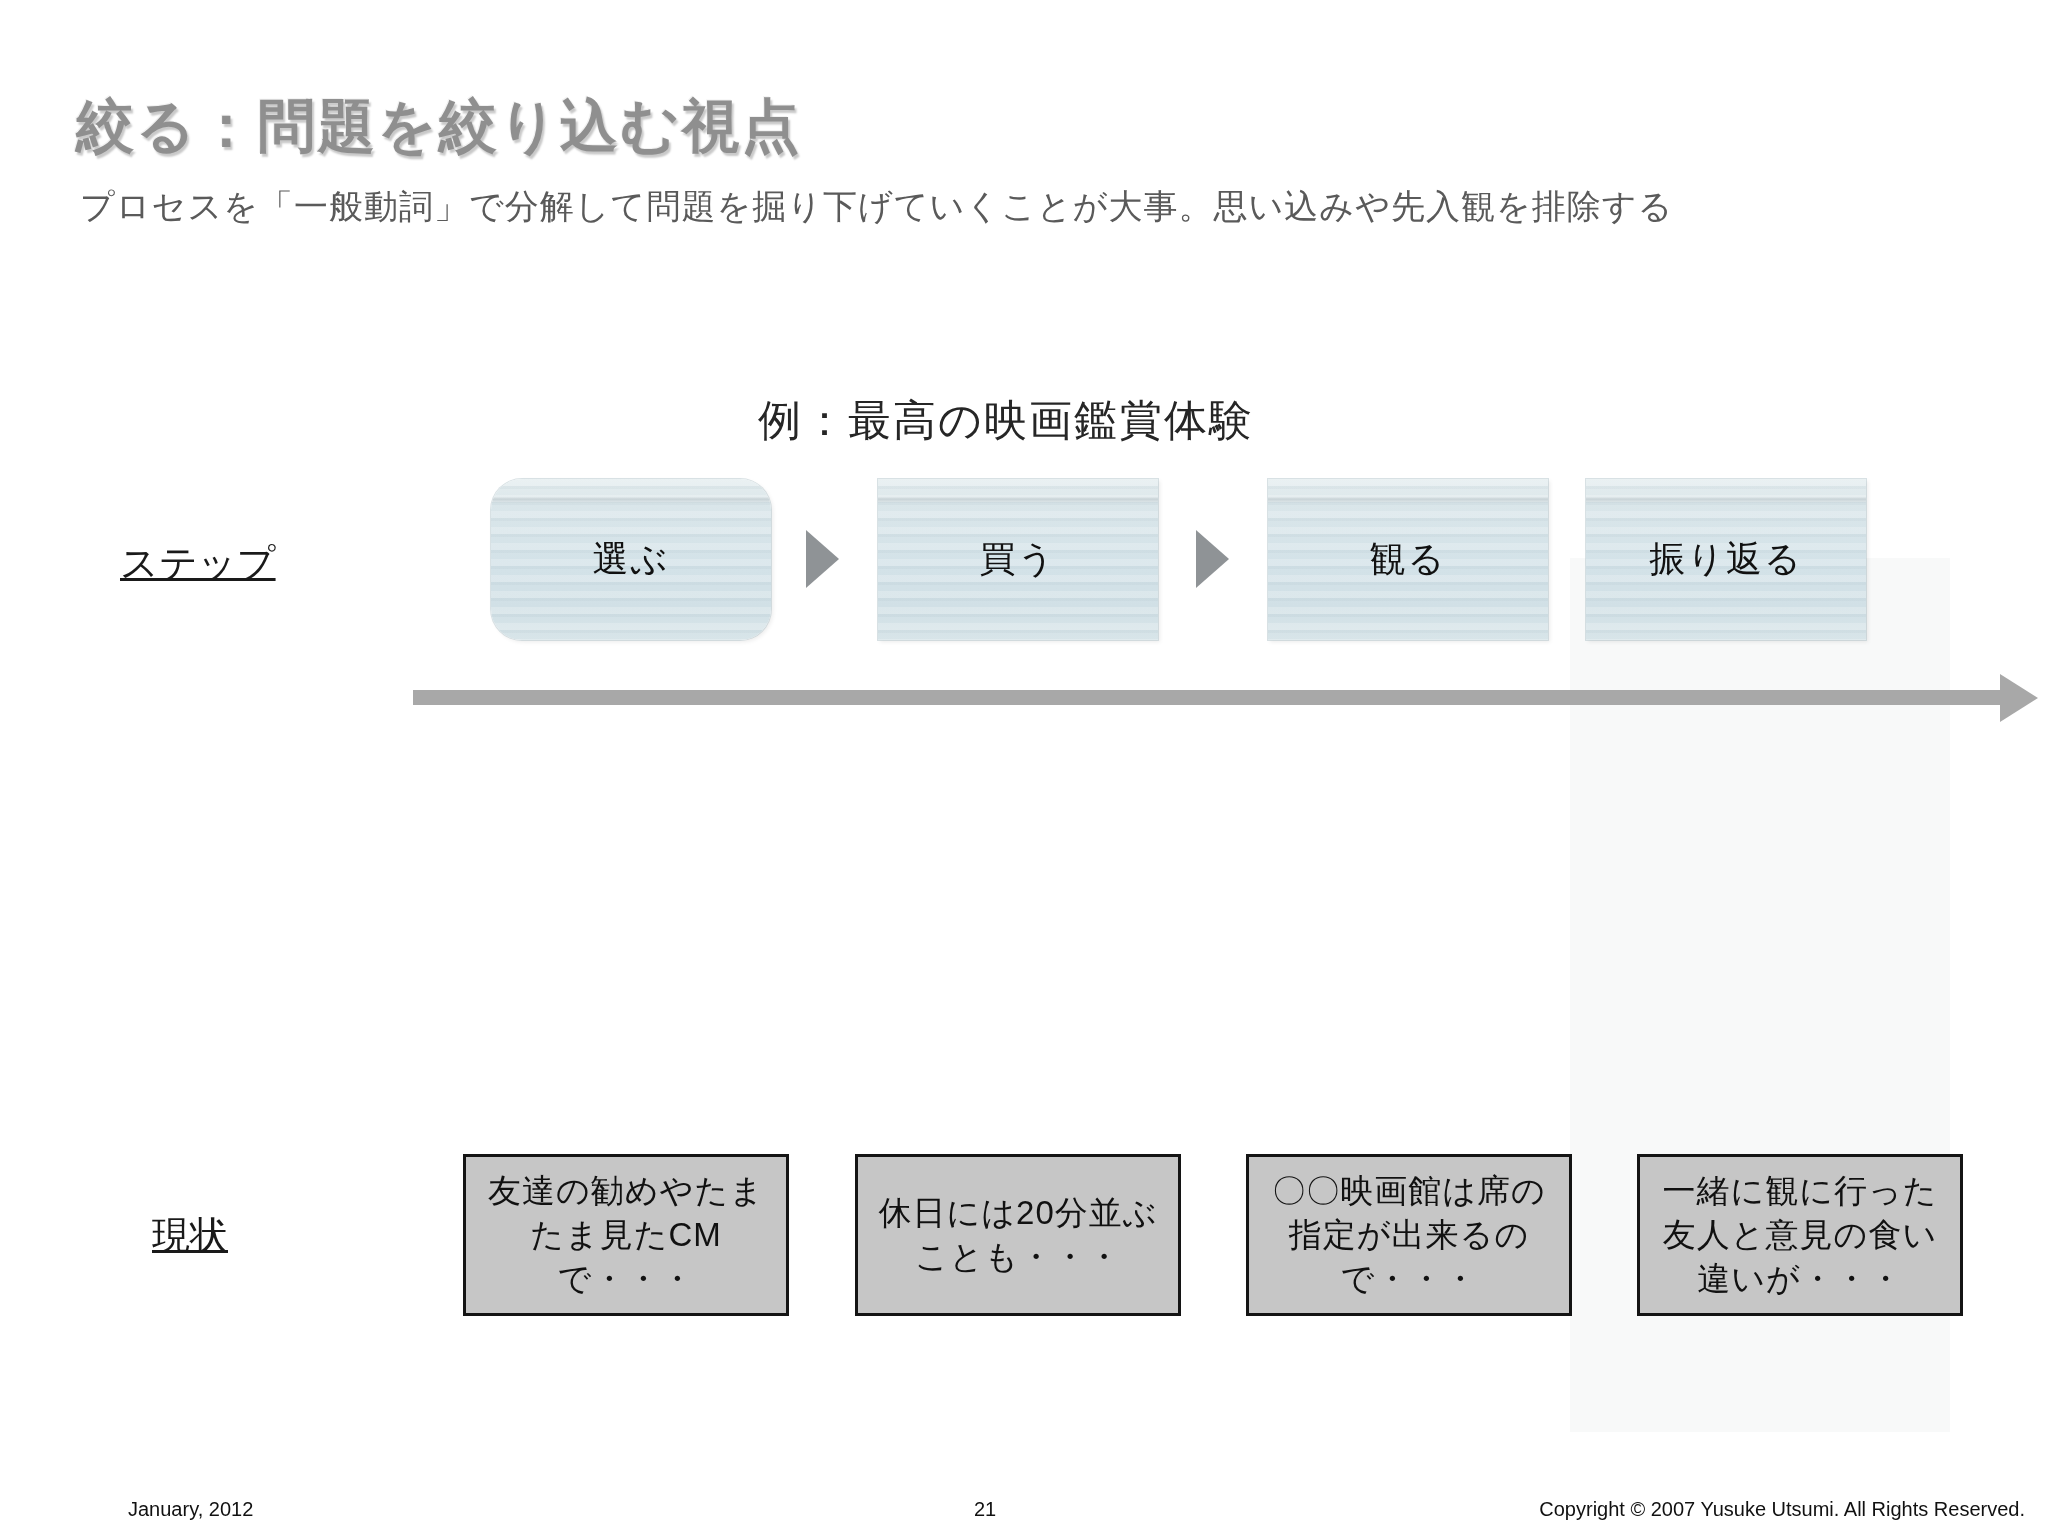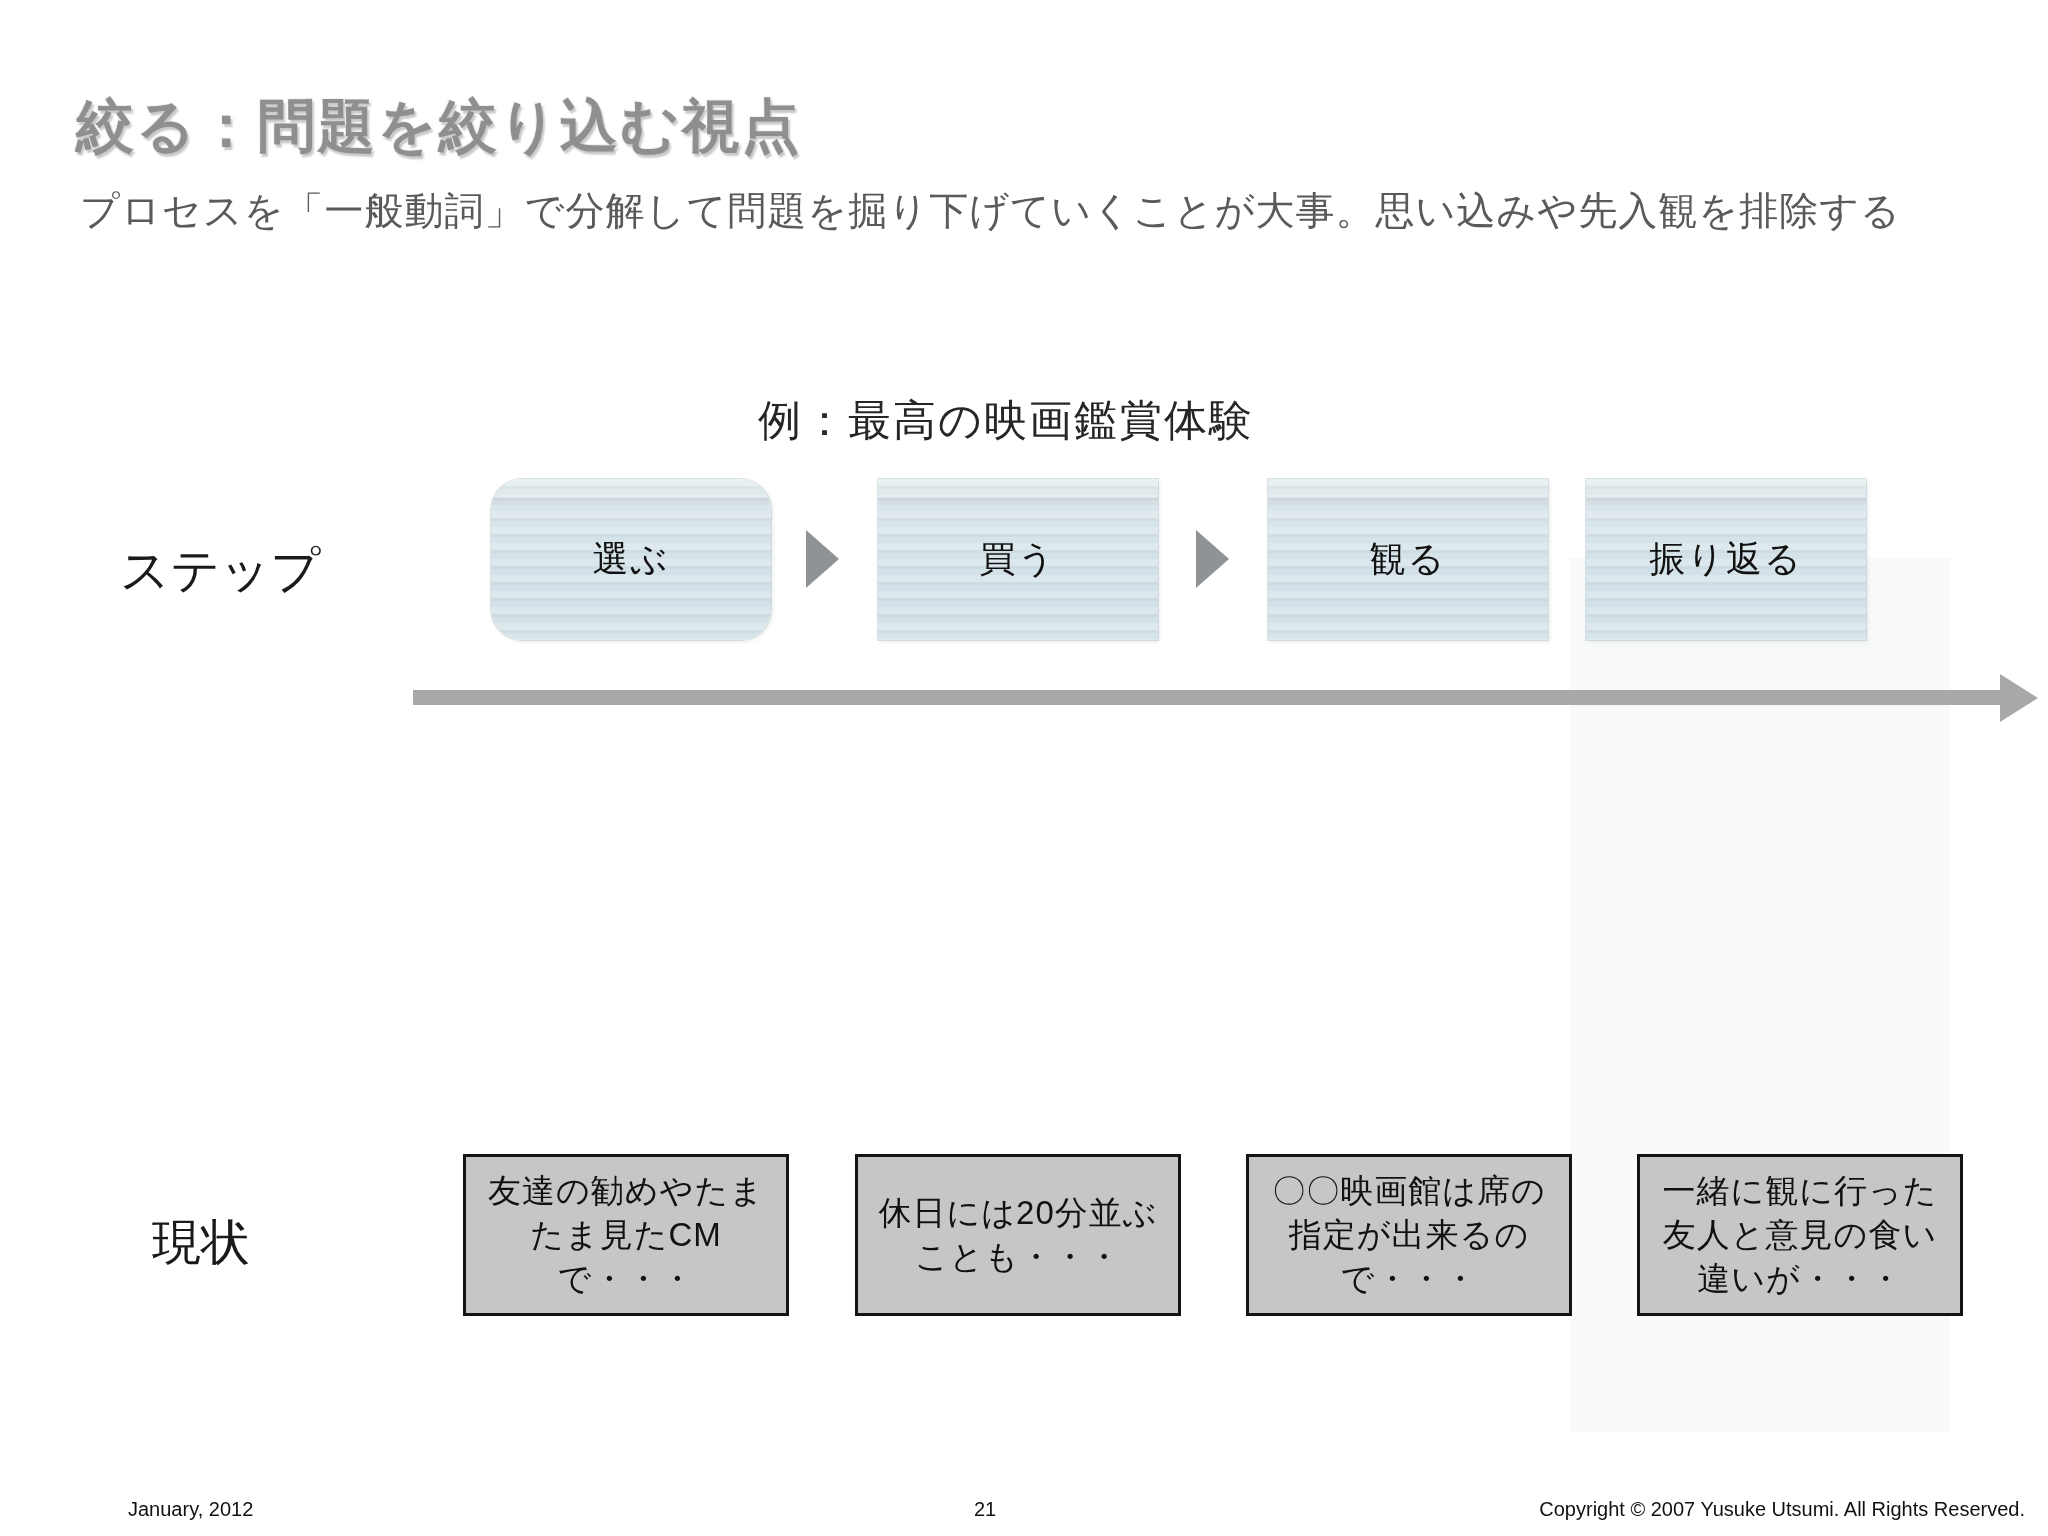--- a/index.html
+++ b/index.html
@@ -17,37 +17,38 @@
     left: 76px; top: 88px;
     font-size: 58px;
     font-weight: bold;
     color: #8f8f8f;
     letter-spacing: 2px;
     text-shadow: 2px 3px 2px #c9c9c9, -1px -1px 0 #f2f2f2;
     white-space: nowrap;
   }
   .slide-subtitle {
     left: 80px; top: 184px;
-    font-size: 39px;
+    font-size: 34px;
     color: #5a5a5a;
     letter-spacing: 1px;
     white-space: nowrap;
   }
   .example-heading {
     left: 0; top: 392px; width: 2012px;
     text-align: center;
     font-size: 43px;
     color: #262626;
     letter-spacing: 2px;
   }
 
   .row-label {
-    font-size: 49px;
+    font-size: 38px;
     color: #1a1a1a;
     white-space: nowrap;
+    text-decoration: underline;
   }
   .row-label.step { left: 120px; top: 538px; }
   .row-label.current { left: 152px; top: 1210px; }
 
   .faint-panel {
     left: 1570px; top: 558px; width: 380px; height: 874px;
     background: rgba(140, 152, 158, 0.06);
   }
 
   .step-box {

